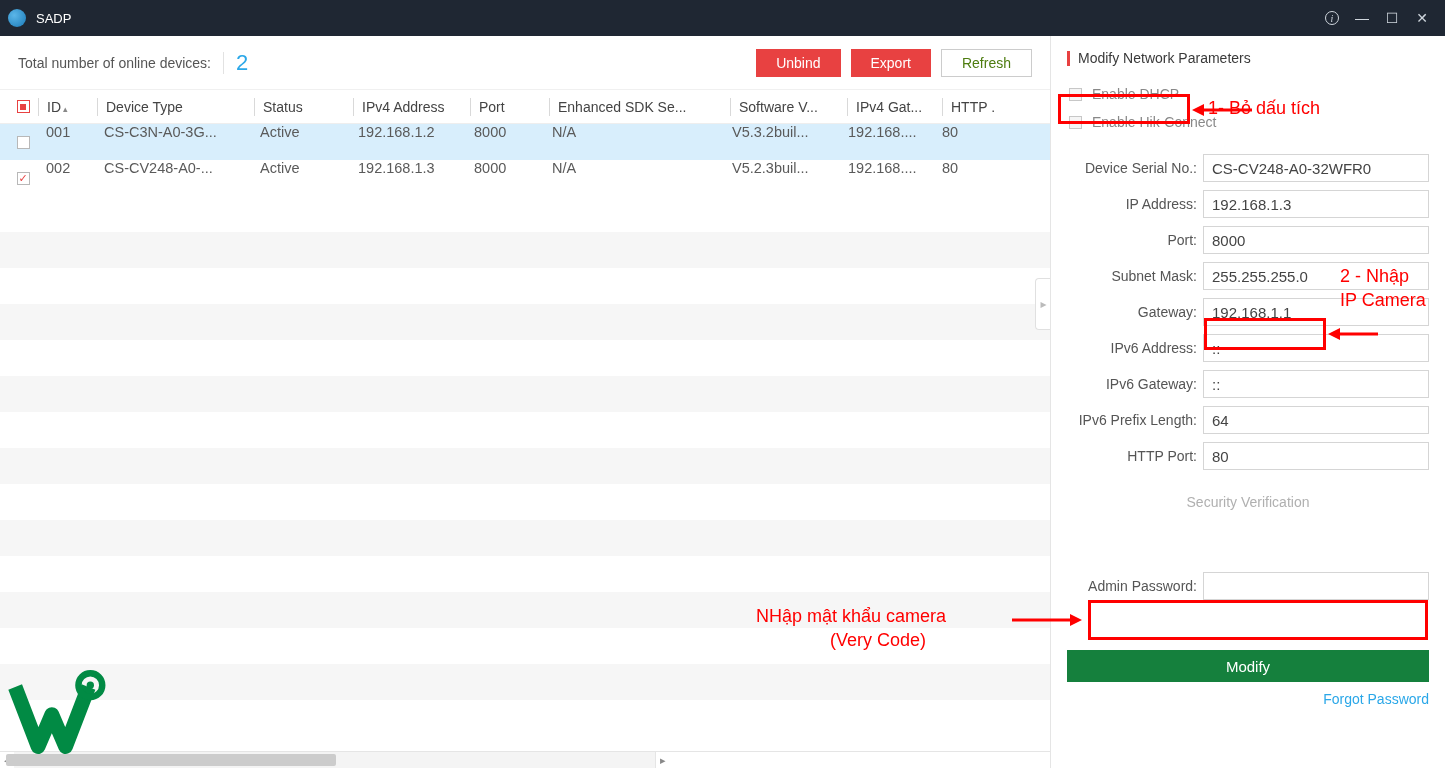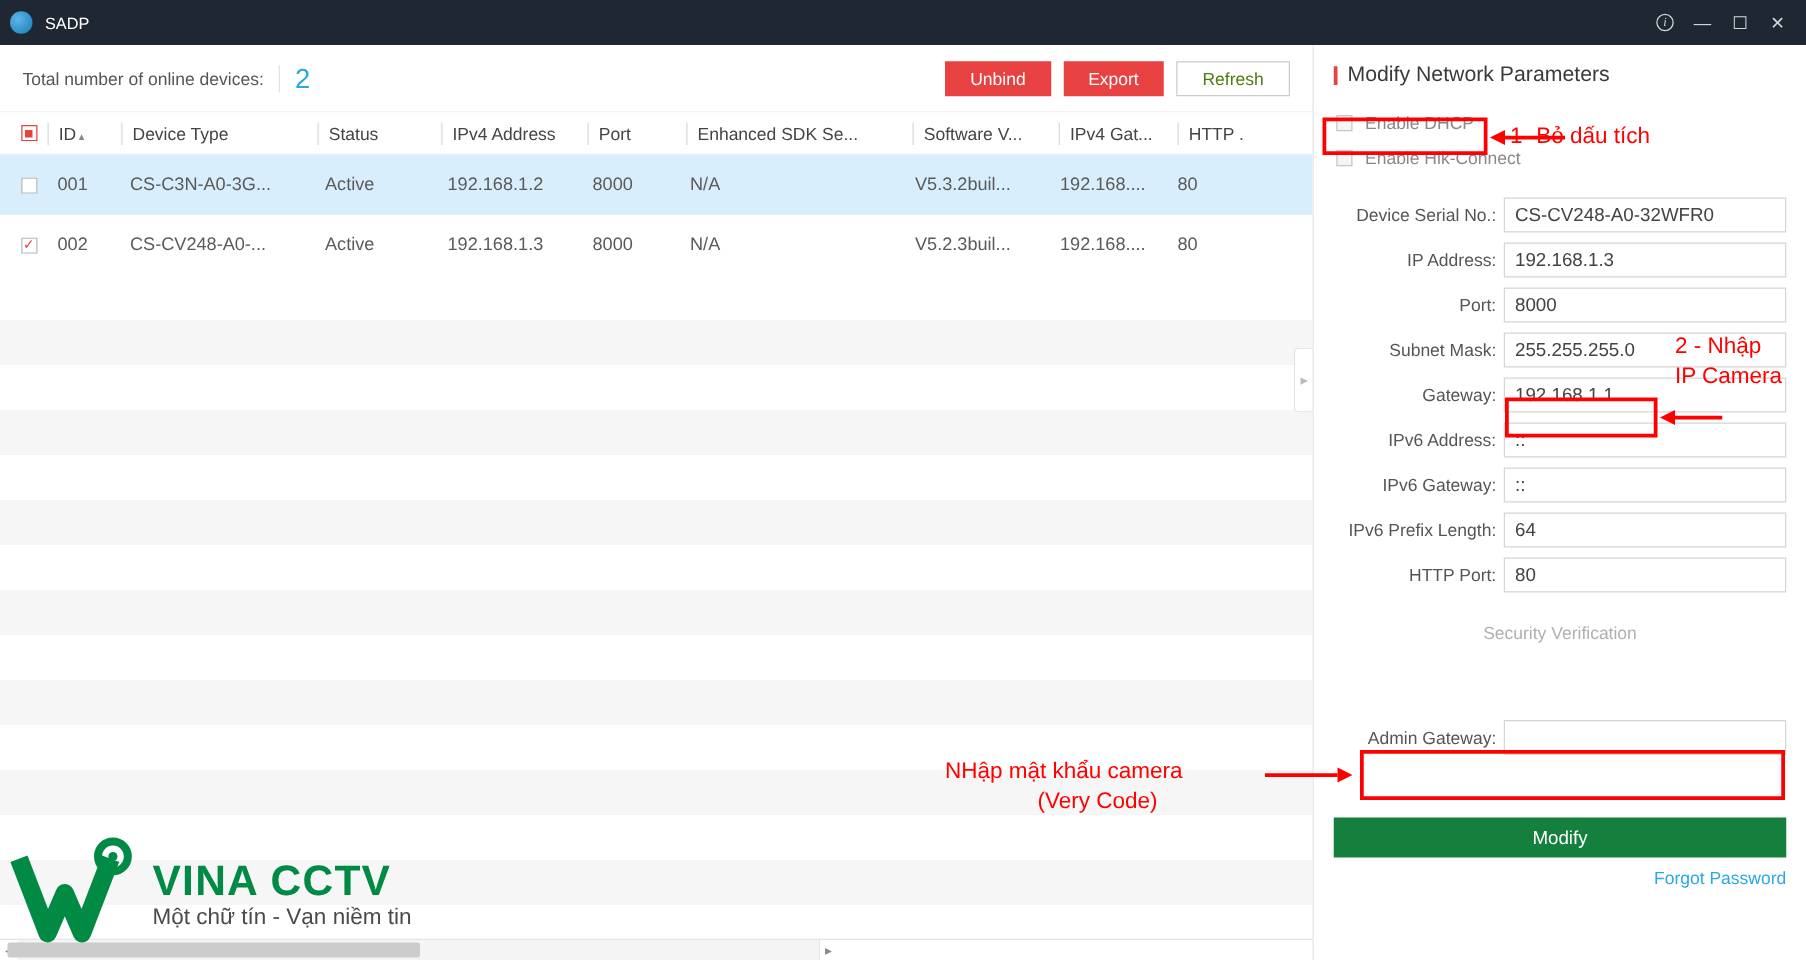--- a/index.html
+++ b/index.html
@@ -38,39 +38,39 @@
 .col-id { width: 58px; flex:0 0 58px;}
 .col-type { width: 156px; flex:0 0 156px;}
 .col-status { width: 98px; flex:0 0 98px;}
 .col-ip { width: 116px; flex:0 0 116px;}
 .col-port { width: 78px; flex:0 0 78px;}
 .col-sdk { width: 180px; flex:0 0 180px;}
 .col-soft { width: 116px; flex:0 0 116px;}
 .col-gate { width: 94px; flex:0 0 94px;}
 .col-http { flex: 1; }
 .sort-caret { font-size: 9px; color: #888; margin-left: 2px;}
-.trow { display:flex; height:48px; align-items:center; font-size:14.5px; color:#5a5a5a;}
+.trow { display:flex; height:36px; font-size:14.5px; color:#5a5a5a;}
 .trow.selected { background:#d8eefc; }
 .chkbox { width:13px; height:13px; border:1px solid #b8b8b8; background:#fff; display:inline-flex; align-items:center; justify-content:center; font-size:10px; color:#e84141;}
 .chkbox.header { border-color:#e84141;}
 .chkbox .tick { color:#e84141; font-size:11px; line-height:1;}
 
 
 .ghost-area { position:relative; }
 .ghost { height: 36px; }
 .ghost:nth-child(odd){ background:#fff;}
 .ghost:nth-child(even){ background:#f6f6f6;}
 .expander { position:absolute; right:-1px; top:188px; width:16px; height:52px; background:#fff; border:1px solid #e0e0e0; border-right:none; border-radius: 4px 0 0 4px; display:flex; align-items:center; justify-content:center; color:#bbb; font-size:12px;}
 .hscroll { height:17px; background:#f4f4f4; border-top:1px solid #e5e5e5; position:relative;}
 .hscroll .thumb{ position:absolute; left:6px; top:2px; width:330px; height:12px; background:#ccc; border-radius:2px;}
 .hscroll .arrow{position:absolute; top:0; font-size:11px; color:#888; padding:2px 4px;}
 .hscroll .arrow.left{left:0;} .hscroll .arrow.right{right:0;}
 
 
-.panel-title { display:flex; align-items:center; font-size:17px; color:#3a3a3a; margin-bottom:14px;text-align:right;}
+.panel-title { display:flex; align-items:center; font-size:14px; color:#3a3a3a; margin-bottom:14px;text-align:right;}
 .panel-title .bar { width:3px; height:15px; background:#e84141; margin-right:8px;}
 .chk-row { display:flex; align-items:center; height:28px; font-size:14px; color:#888; padding-left:2px;}
 .chk-row .box { width:13px; height:13px; border:1px solid #c7c7c7; background:#f5f5f5; margin-right:10px;}
 .form-grid { margin-top:18px; }
 .form-row { display:flex; align-items:center; margin-bottom:8px;}
 .form-row label { width:136px; text-align:right; font-size:14px; color:#555; padding-right:6px;}
 .form-row input { flex:1; height:28px; border:1px solid #d5d5d5; padding:0 8px; font-size:15px; color:#444; background:#fff;}
 .sec-verif { text-align:center; font-size:14px; color:#b0b0b0; margin:24px 0 62px;}
 .modify-btn { width:100%; height:32px; background:#15803d; color:#fff; border:none; font-size:15px; cursor:pointer;}
 .forgot { text-align:right; margin-top:8px;}
@@ -254,21 +254,21 @@
         </div>
       <div class="form-row">
           <label>HTTP Port:</label>
           <input value="80" style="">
         </div>
     </div>
 
     <div class="sec-verif">Security Verification</div>
 
     <div class="form-row" style="margin-bottom:50px;">
-        <label>Admin Gateway:</label>
+        <label>Admin Password:</label>
         <input type="password" value="" style="">
       </div>
 
     <button class="modify-btn">Modify</button>
     <div class="forgot"><a href="#">Forgot Password</a></div>
   </div>
 </div>
 
 <div class="annot-box" style="left:1058px; top:94px; width:132px; height:30px;"></div>
 <svg class="arrow-red" style="left:1192px; top:100px; width:60px; height:20px;">
@@ -294,17 +294,13 @@
 <div class="annot" style="left:830px; top:630px;">(Very Code)</div>
 
 <div class="watermark">
   <div class="glyph">
     <svg viewBox="0 0 120 100">
       <path d="M10,20 L35,85 L50,50 L65,85 L90,20" fill="none" stroke="#018a44" stroke-width="16" stroke-linejoin="round"></path>
       <circle cx="92" cy="18" r="13" fill="none" stroke="#018a44" stroke-width="7"></circle>
       <circle cx="92" cy="18" r="4" fill="#018a44"></circle>
     </svg>
   </div>
-  <div class="txt">
-    <div class="brand">VINA CCTV</div>
-    <div class="slogan">Một chữ tín - Vạn niềm tin</div>
-  </div>
 </div>
 
 </body></html>

